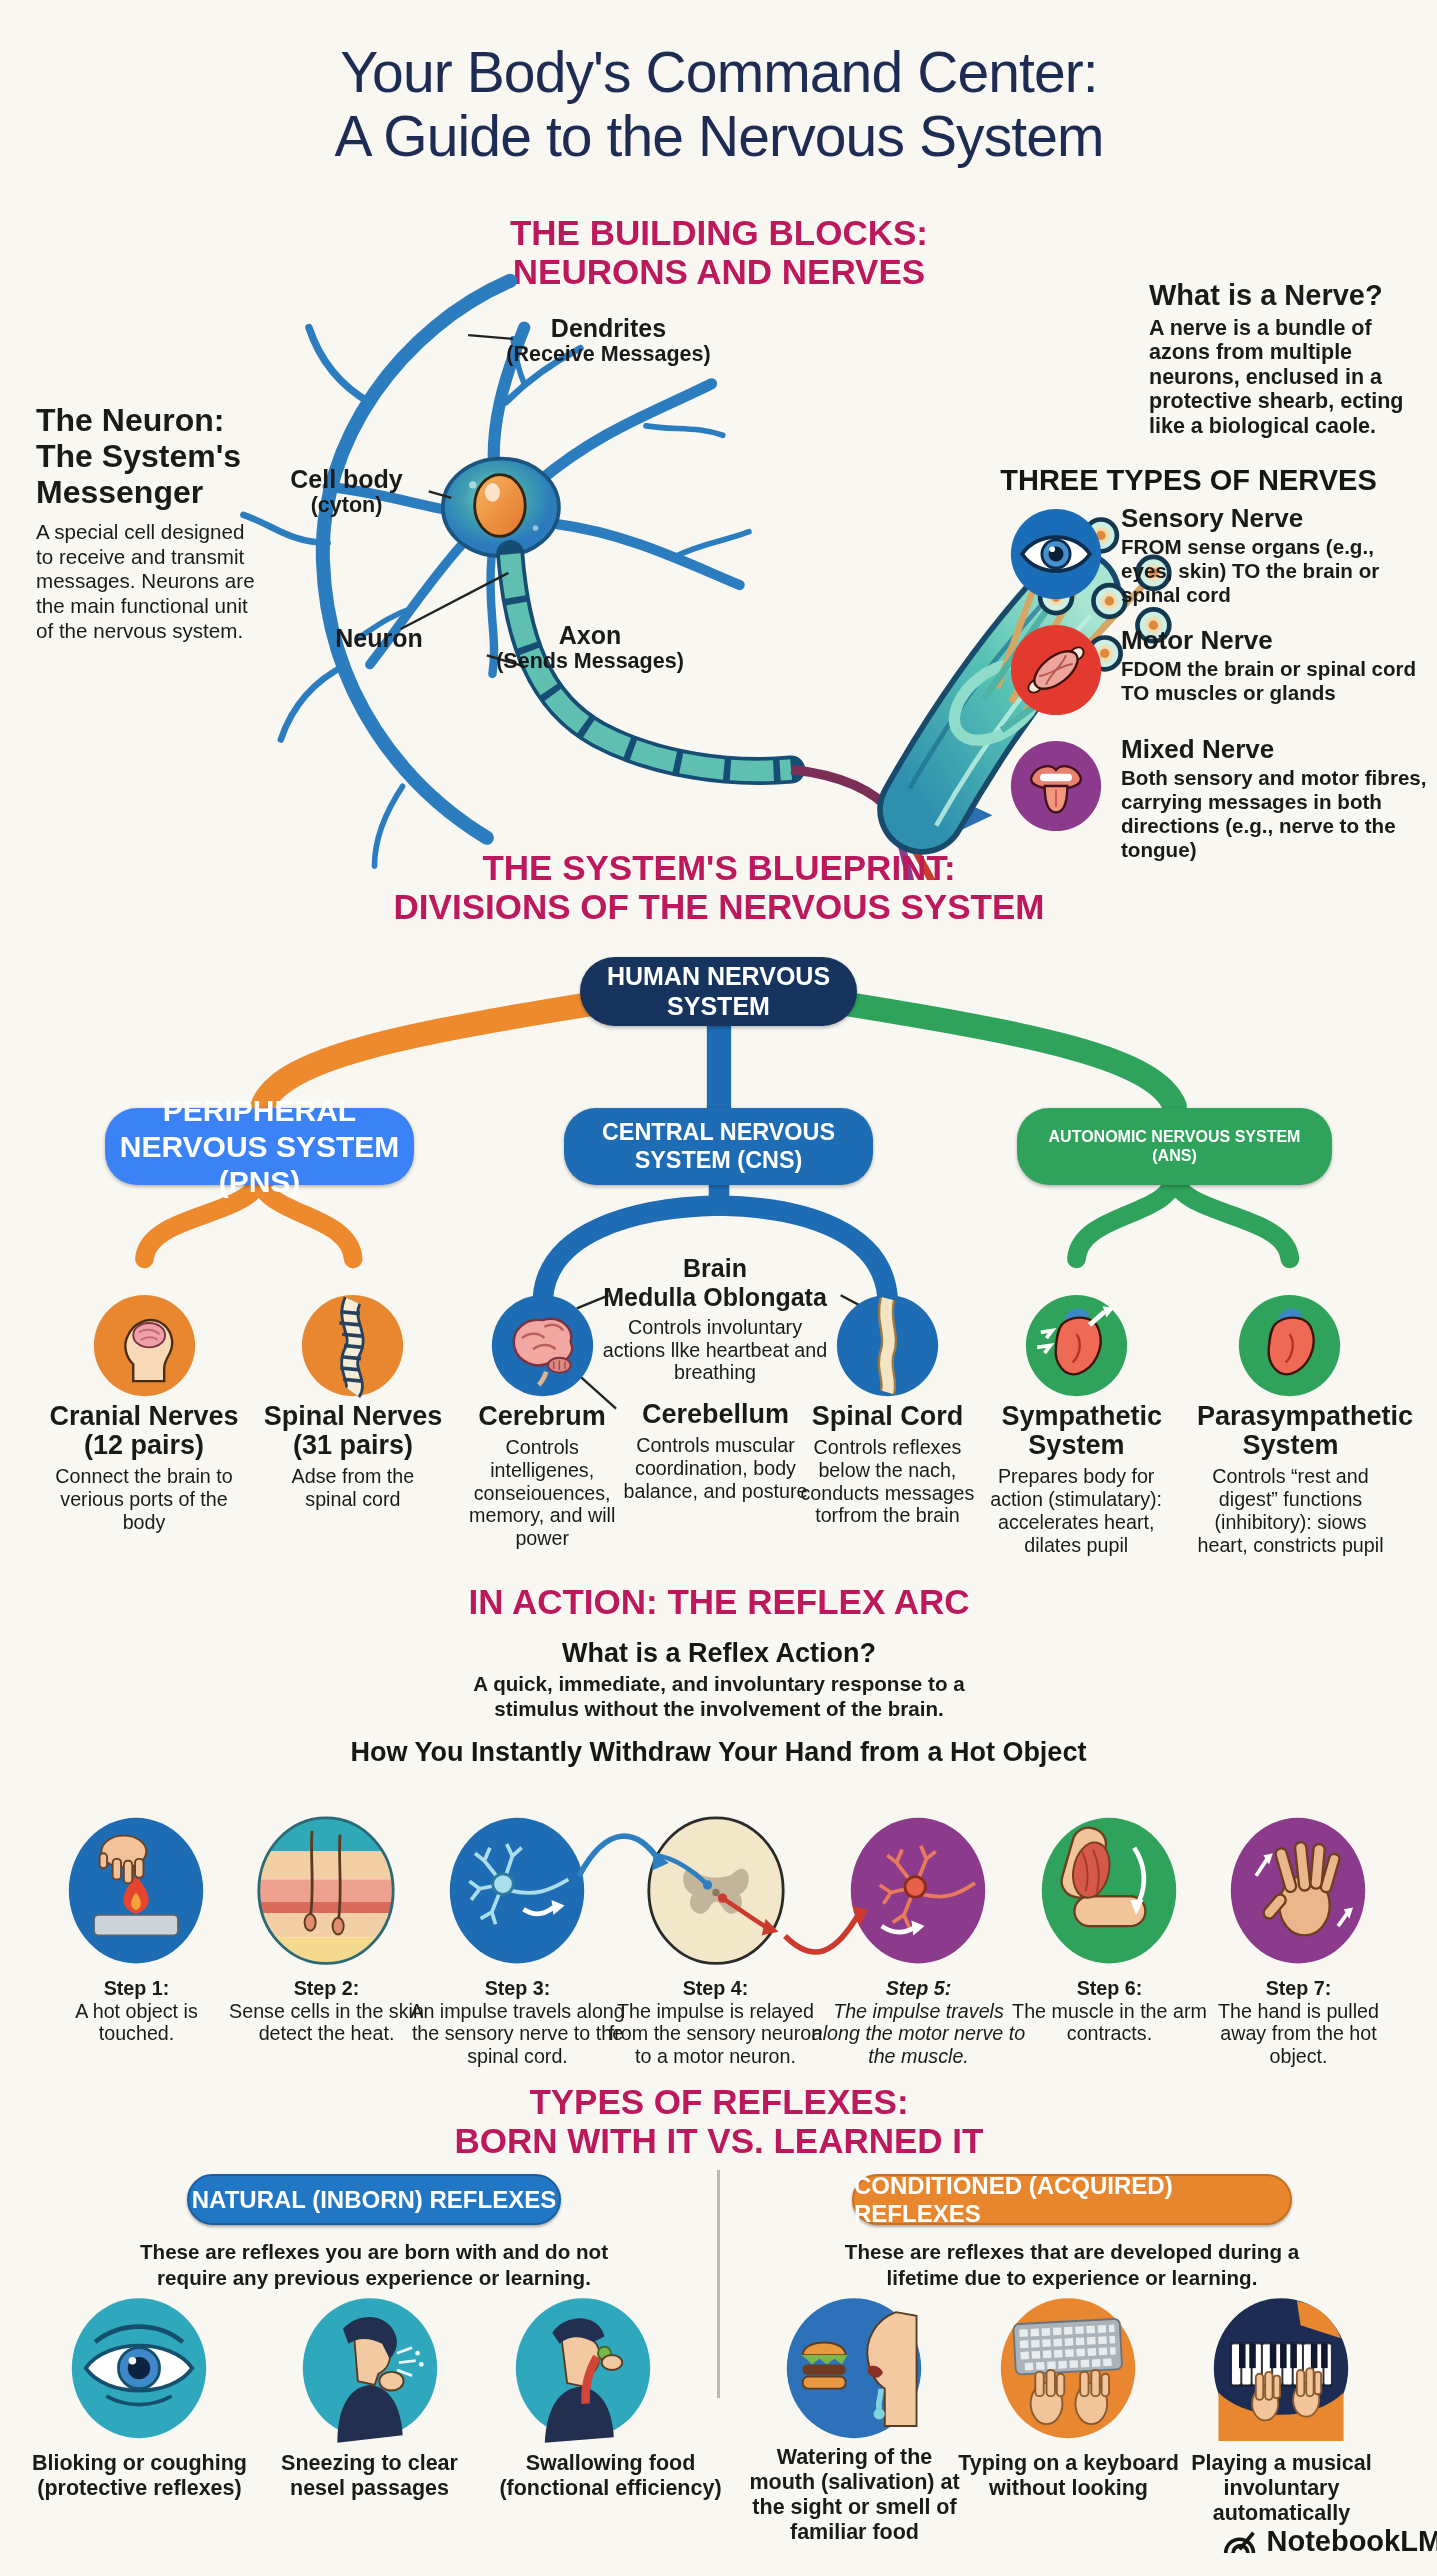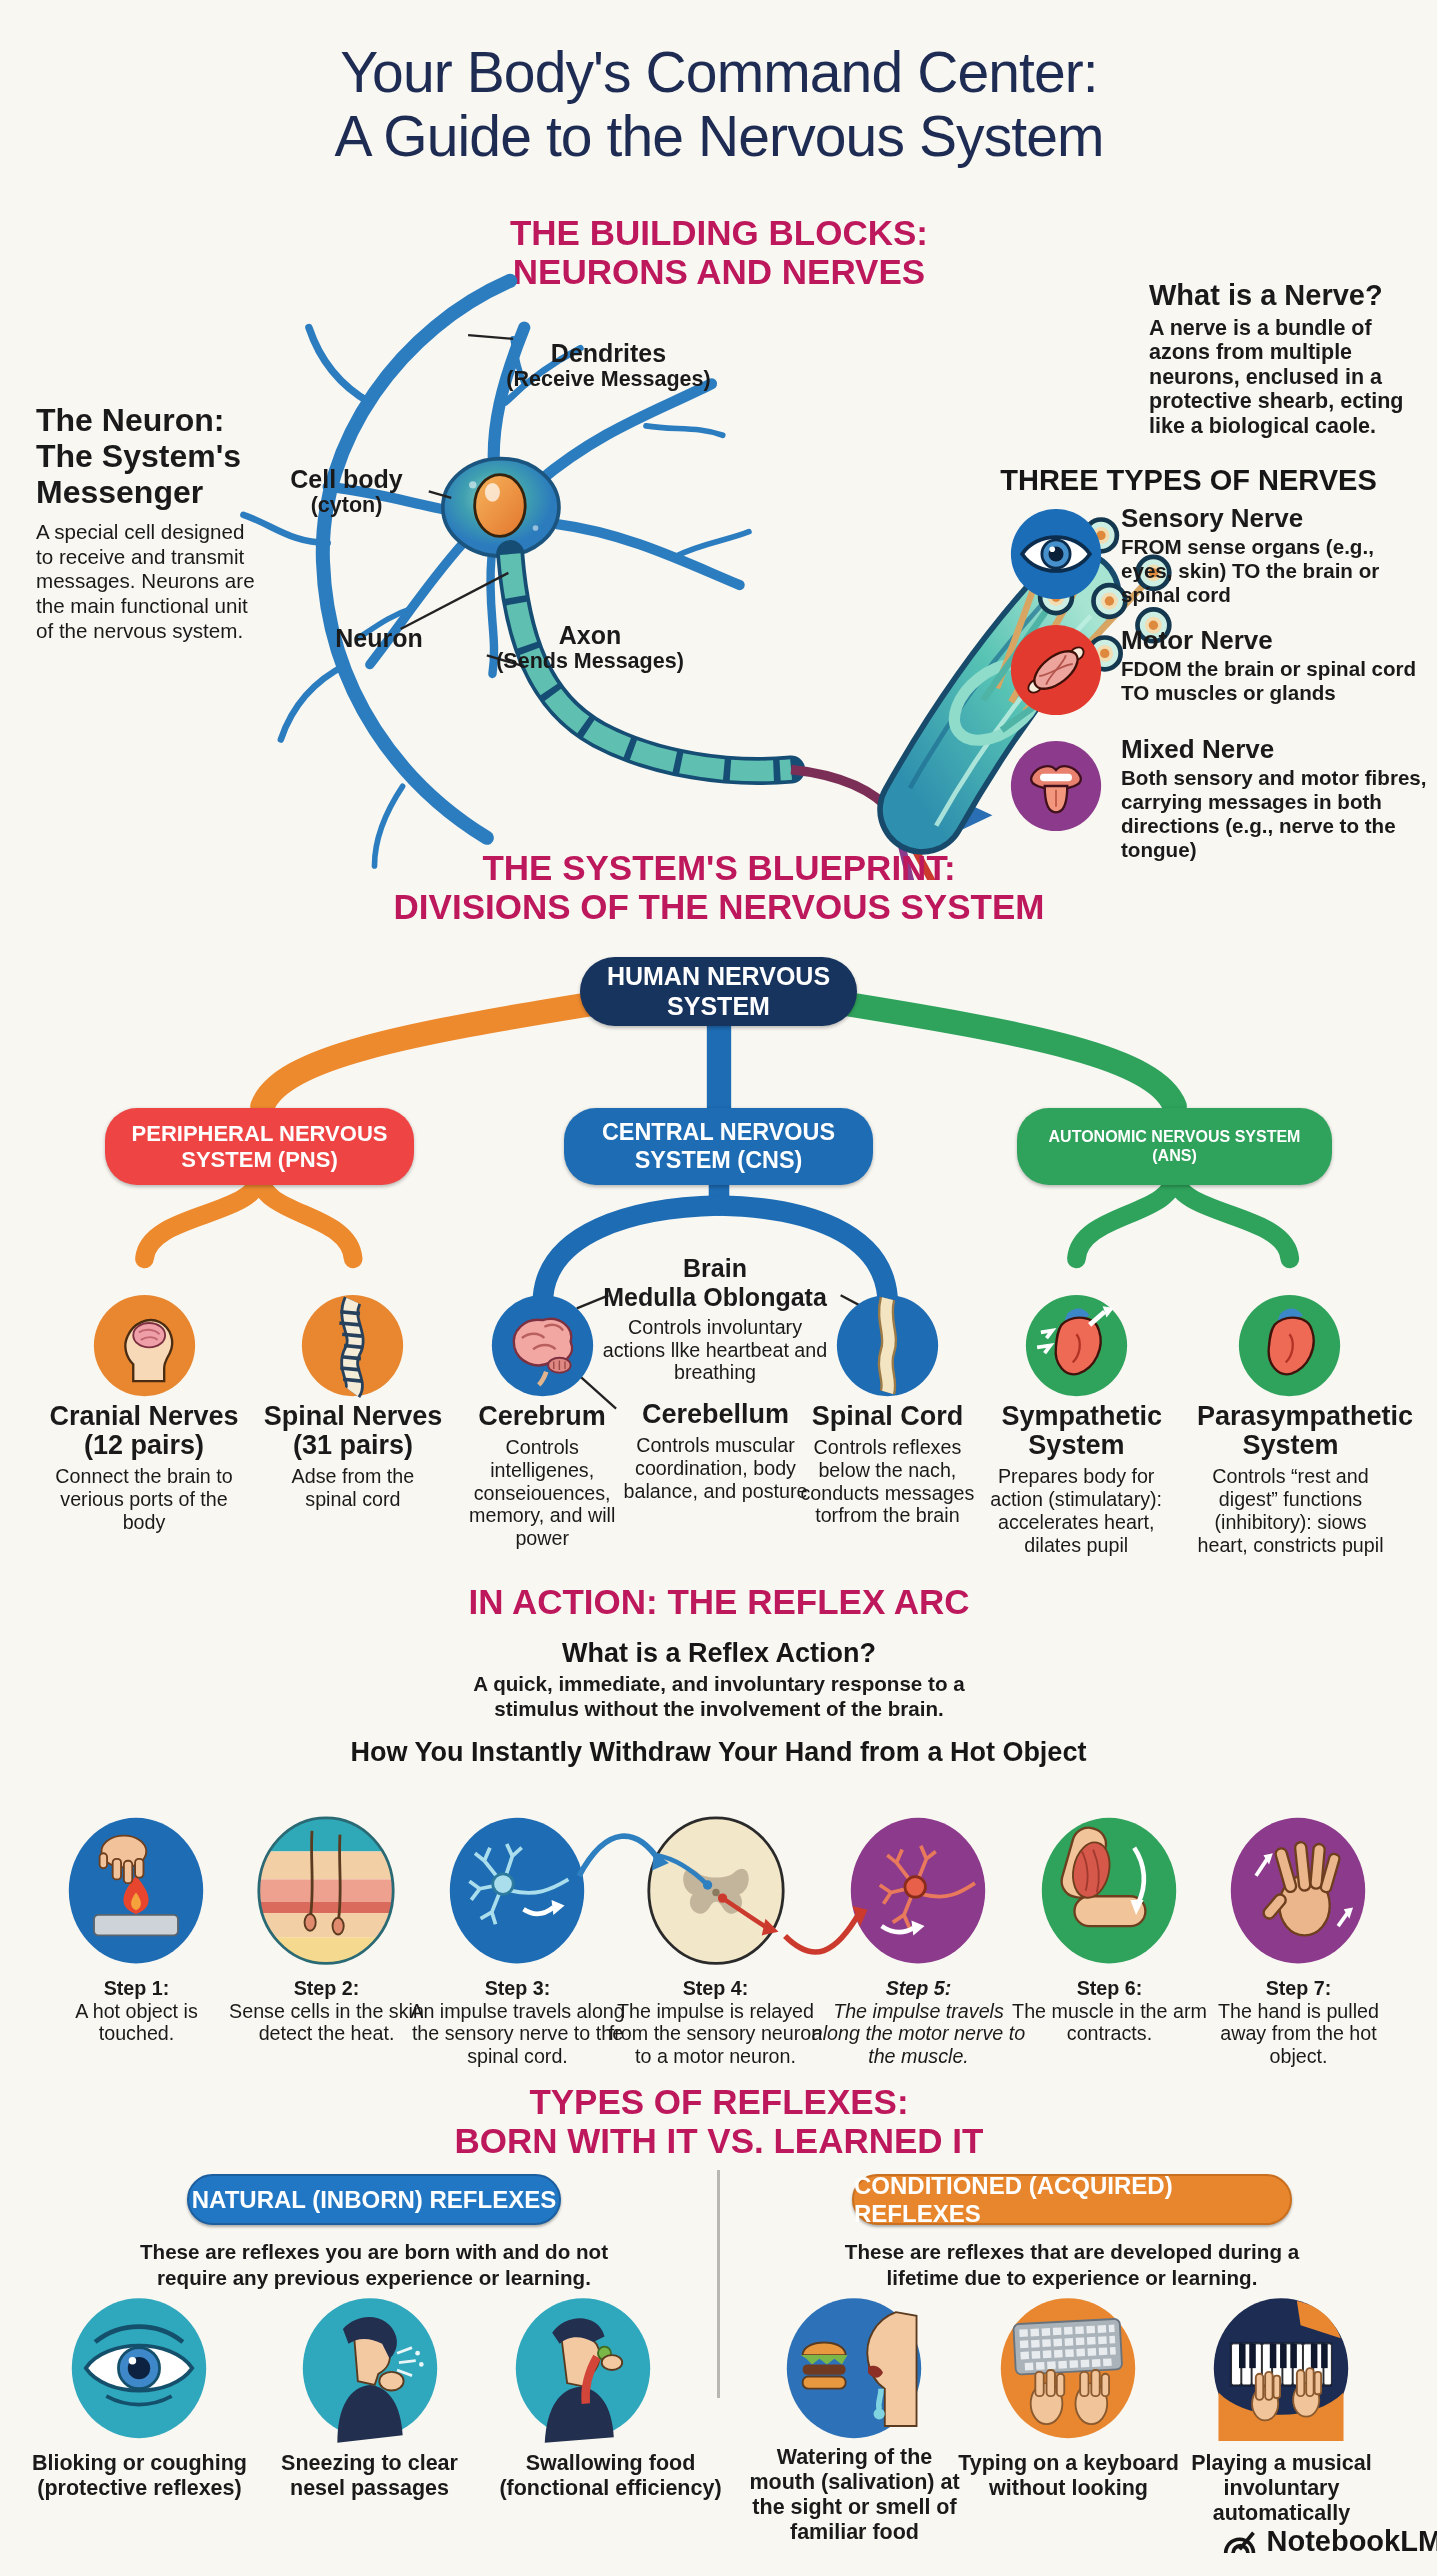--- a/index.html
+++ b/index.html
@@ -162,21 +162,21 @@
       </g>
     </g>
     <g stroke="#222222" stroke-width="2.5">
       <path d="M 500,78 L 548,82"></path>
       <path d="M 458,245 L 482,252"></path>
       <path d="M 428,392 L 543,332"></path>
       <path d="M 520,420 L 560,432"></path>
     </g>
   </svg>
 
-  <div class="abs tc" style="left:468px;top:315px;width:281px;margin-top:25px;">
+  <div class="abs tc" style="left:468px;top:315px;width:281px;">
     <div class="lbl">Dendrites</div>
     <div class="lbl-sub">(Receive Messages)</div>
   </div>
   <div class="abs" style="left:267px;top:466px;width:159px;text-align:center;">
     <div class="lbl">Cell body</div>
     <div class="lbl-sub">(cyton)</div>
   </div>
   <div class="abs tc lbl" style="left:323px;top:625px;width:112px;">Neuron</div>
   <div class="abs tc" style="left:487px;top:622px;width:206px;">
     <div class="lbl">Axon</div>
@@ -255,21 +255,21 @@
       <path d="M 1255,255 C 1255,300 1374,295 1378,345" stroke="#2fa35c" stroke-width="20"></path>
     </g>
     <g stroke="#222222" stroke-width="2.5">
       <path d="M 616,398 L 650,384"></path>
       <path d="M 898,384 L 932,402"></path>
       <path d="M 658,505 L 610,462"></path>
     </g>
   </svg>
 
   <div class="abs node" style="left:580px;top:957px;width:277px;height:69px;font-size:25px;background:#17345f;">HUMAN NERVOUS SYSTEM</div>
-  <div class="abs node" style="left:105px;top:1108px;width:309px;height:77px;font-size:22px;background:#ef4444;border-radius:32px;padding:16px 13px;box-sizing:border-box;">PERIPHERAL NERVOUS SYSTEM (PNS)</div>
+  <div class="abs node" style="left:105px;top:1108px;width:309px;height:77px;font-size:30px;background:#3b82f6;border-radius:32px;padding:16px 13px;box-sizing:border-box;">PERIPHERAL NERVOUS SYSTEM (PNS)</div>
   <div class="abs node" style="left:564px;top:1108px;width:309px;height:77px;font-size:23.4px;background:#1d6cb4;border-radius:32px;padding:0 13px;box-sizing:border-box;">CENTRAL NERVOUS SYSTEM (CNS)</div>
   <div class="abs node" style="left:1017px;top:1108px;width:315px;height:77px;font-size:16px;background:#2fa35c;border-radius:32px;padding:0 13px;box-sizing:border-box;">AUTONOMIC NERVOUS SYSTEM (ANS)</div>
 
   <svg class="abs" style="left:92px;top:1293px;" width="105" height="105" viewBox="0 0 112 112">
     <circle cx="56" cy="56" r="54" fill="#e8872f"></circle>
     <path d="M 44,94 L 44,76 C 36,68 33,56 38,46 C 44,32 60,25 72,31 C 84,37 89,52 83,64 C 80,70 77,74 77,80 L 77,94 Z" fill="#f7d9b8" stroke="#4a2c12" stroke-width="2.5"></path>
     <ellipse cx="61" cy="45" rx="17" ry="13" fill="#ef9fa8" stroke="#7c3040" stroke-width="2"></ellipse>
     <path d="M 50,42 C 56,38 66,38 72,44" stroke="#c2666f" stroke-width="2" fill="none"></path>
     <path d="M 52,50 C 58,46 66,46 70,50" stroke="#c2666f" stroke-width="2" fill="none"></path>
   </svg>

